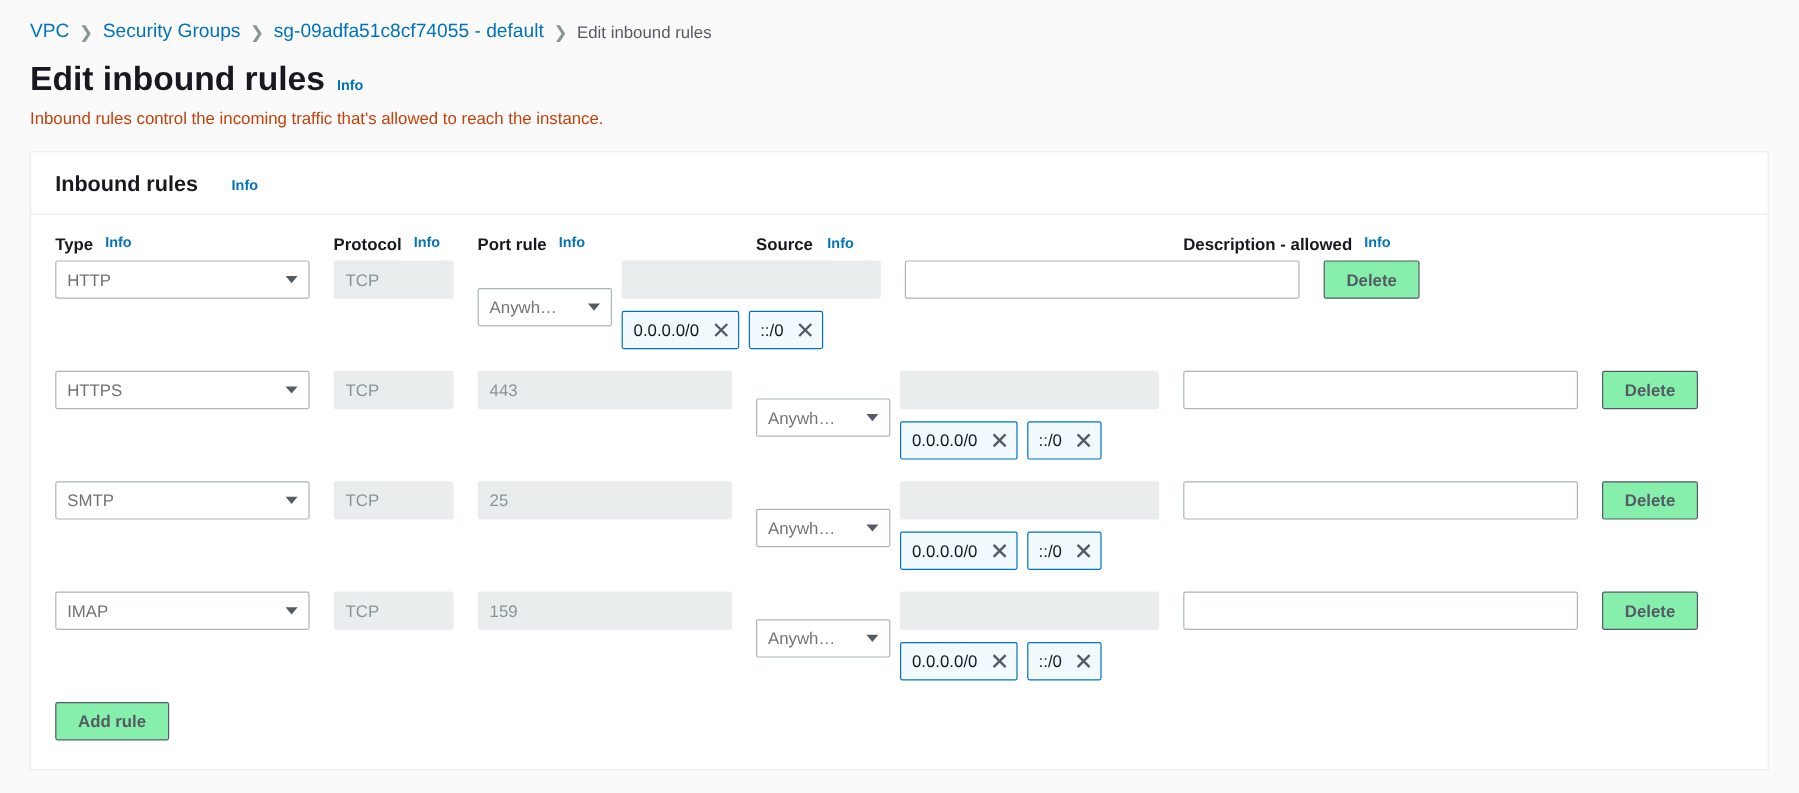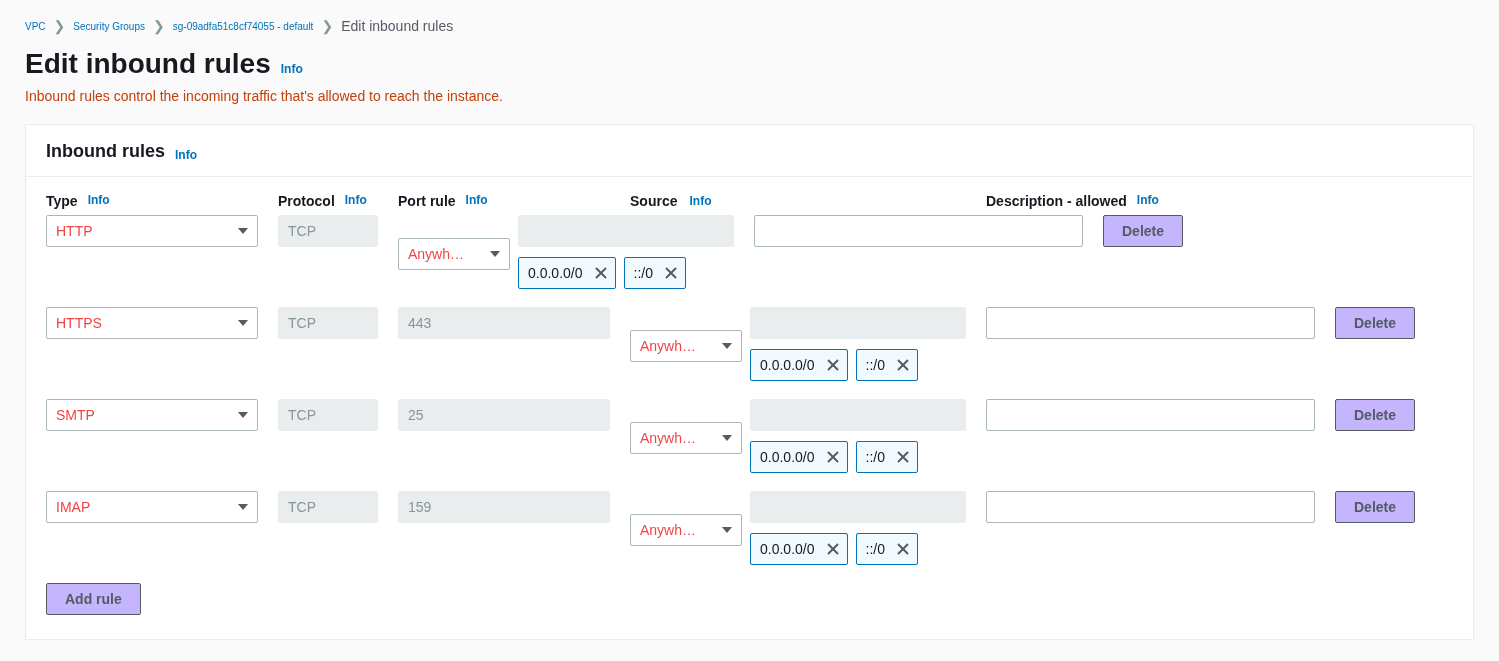--- a/index.html
+++ b/index.html
@@ -12,21 +12,21 @@
     }
     .breadcrumb {
       display: flex;
       align-items: center;
       gap: 8px;
       padding: 18px 25px 14px 25px;
     }
     .breadcrumb a {
       color: #0073bb;
       text-decoration: none;
-      font-size: 10px;
+      font-size: 16px;
     }
     .breadcrumb .chev {
       color: #879596;
       font-size: 14px;
     }
     .breadcrumb .current { color: #545b64; }
     .page-title-row {
       display: flex;
       align-items: baseline;
       gap: 10px;
@@ -50,22 +50,22 @@
       font-size: 14px;
     }
     .panel {
       background: #fff;
       border: 1px solid #eaeded;
       margin: 0 25px;
       box-shadow: 0 1px 1px rgba(0,0,0,0.05);
     }
     .panel-header {
       display: flex;
-      align-items: flex-end;
-      gap: 10px;
+      align-items: center;
+      gap: 28px;
       padding: 16px 20px 14px 20px;
       border-bottom: 1px solid #eaeded;
     }
     .panel-title {
       font-size: 18px;
       font-weight: 700;
     }
     .panel-body { padding: 16px 20px 24px 20px; }
     .rules-header {
       display: flex;
@@ -98,21 +98,21 @@
       width: 100%;
       height: 32px;
       border: 1px solid #aab7b8;
       background: #fff;
       border-radius: 2px;
       padding: 0 28px 0 9px;
       font-size: 14px;
       text-align: left;
       cursor: pointer;
       position: relative;
-      color: #ef4444;
+      color: #737373;
       overflow: hidden;
       text-overflow: ellipsis;
       white-space: nowrap;
     }
     .select-btn::after {
       content: "";
       position: absolute;
       right: 9px;
       top: 50%;
       margin-top: -3px;
@@ -190,21 +190,21 @@
     }
     .chip-x svg {
       width: 12px;
       height: 12px;
       stroke: #545b64;
       stroke-width: 2;
     }
     .btn {
       height: 32px;
       border: 1px solid #545b64;
-      background: #c4b5fd;
+      background: #86efac;
       border-radius: 2px;
       padding: 0 18px;
       font-size: 14px;
       font-weight: 700;
       color: #545b64;
       cursor: pointer;
     }
     .source-header-span {
       display: flex;
       align-items: center;

